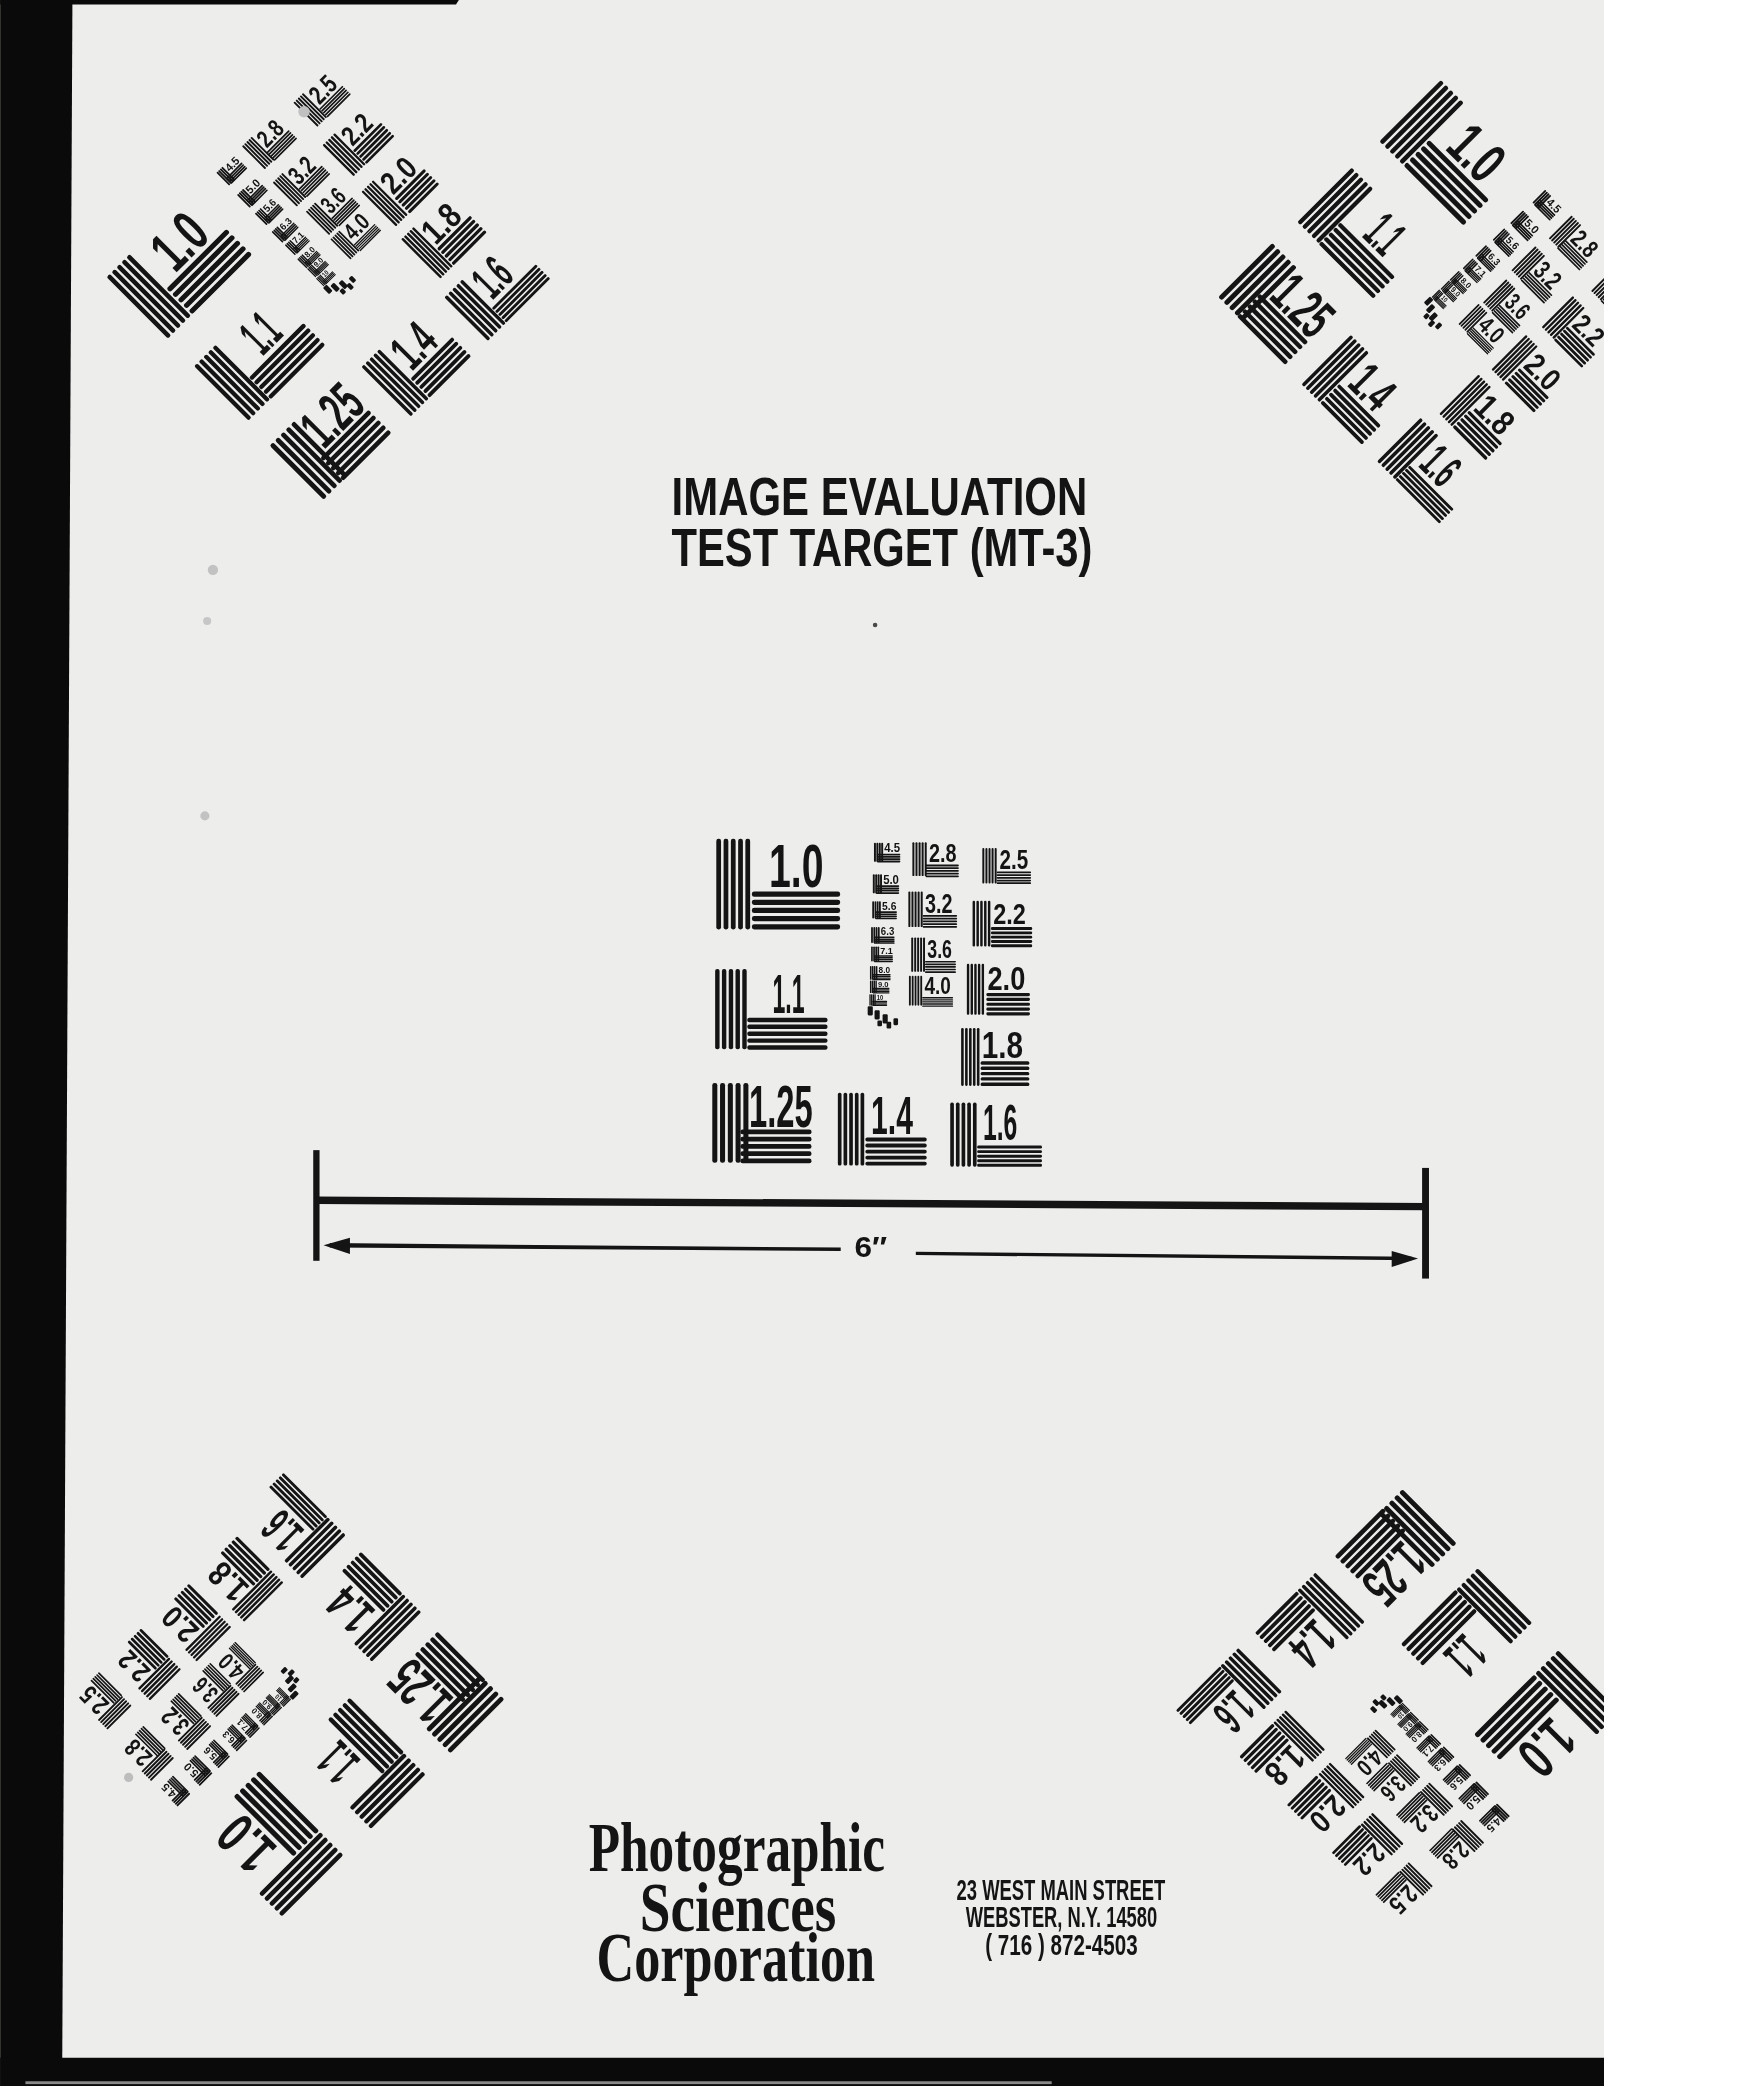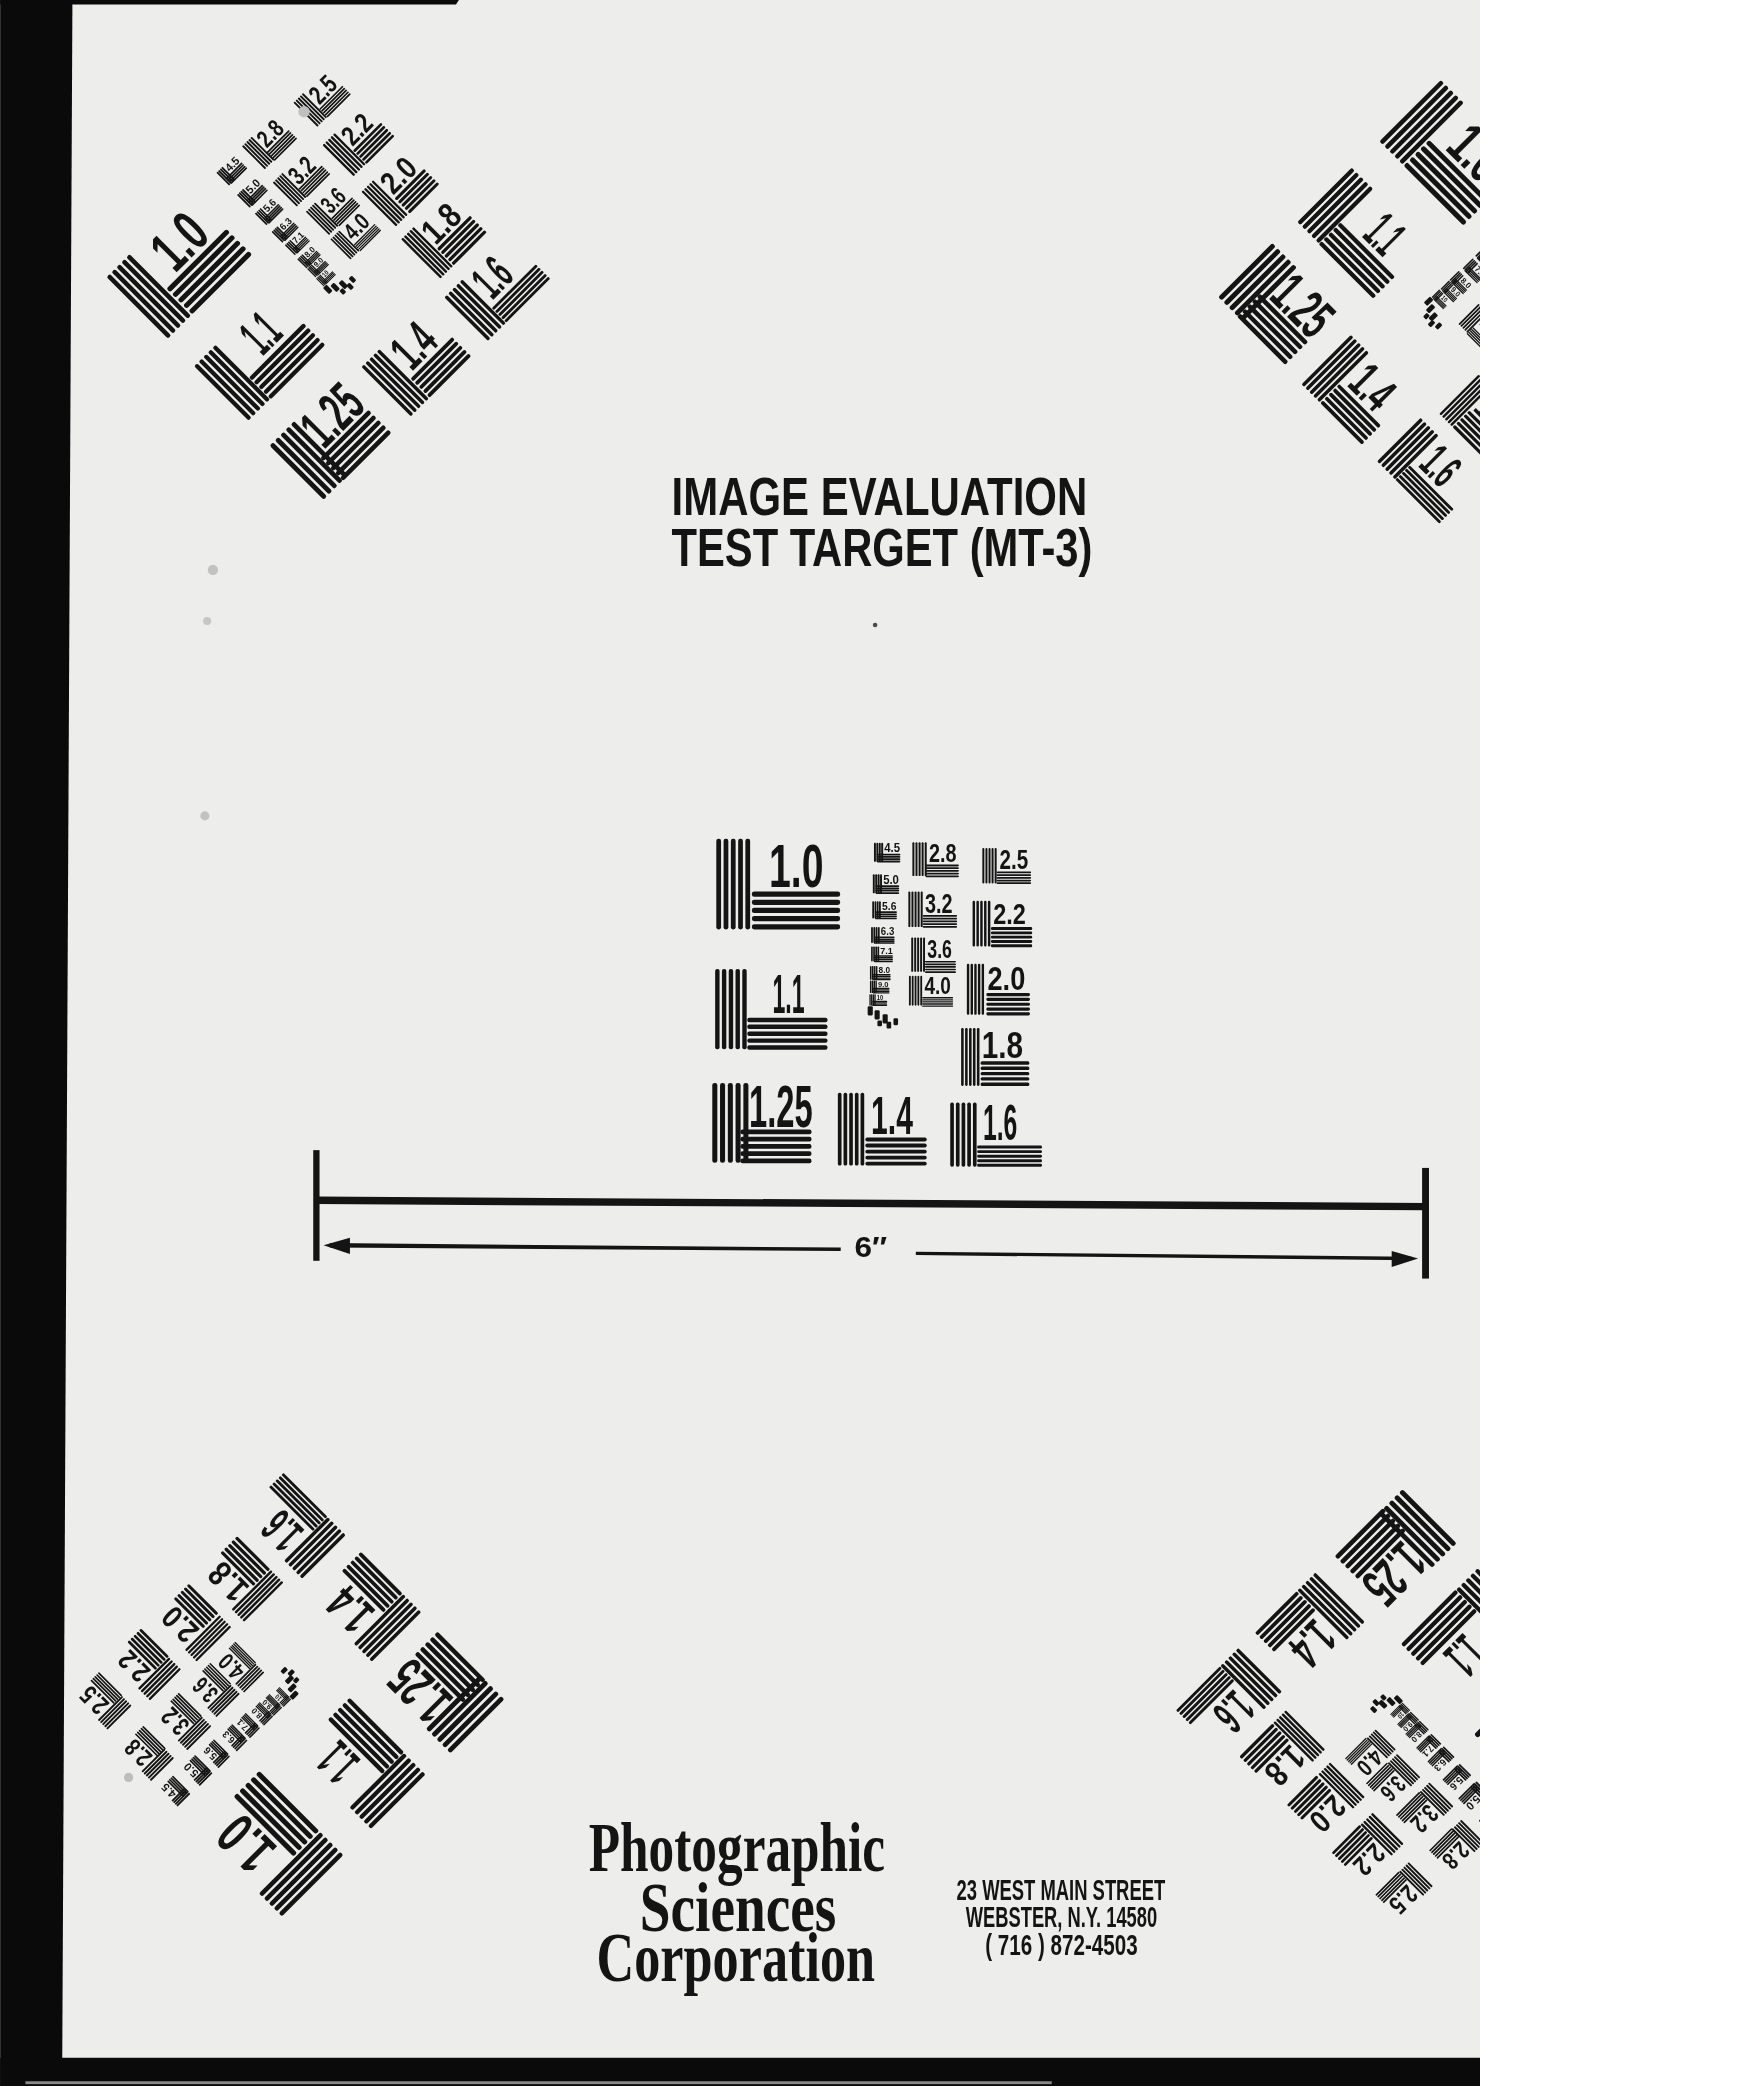--- a/index.html
+++ b/index.html
@@ -1,16 +1,16 @@
 <!DOCTYPE html>
 <html style="font-size:9.2px"><head>
 <meta charset="utf-8">
 <style>
 html,body{margin:0;padding:0;}
-#page{width:1480px;height:2087px;position:relative;background:#bef264;overflow:hidden;}
+#page{width:1604px;height:2087px;position:relative;background:#bef264;overflow:hidden;}
 </style>
 </head>
 <body>
 
 <div id="page">
 <svg width="1764" height="2087" viewBox="0 0 3076 3640" font-family="&quot;Liberation Sans&quot;, sans-serif">
 <defs>
         <g id="tp" fill="#141414">
 
 <g>

